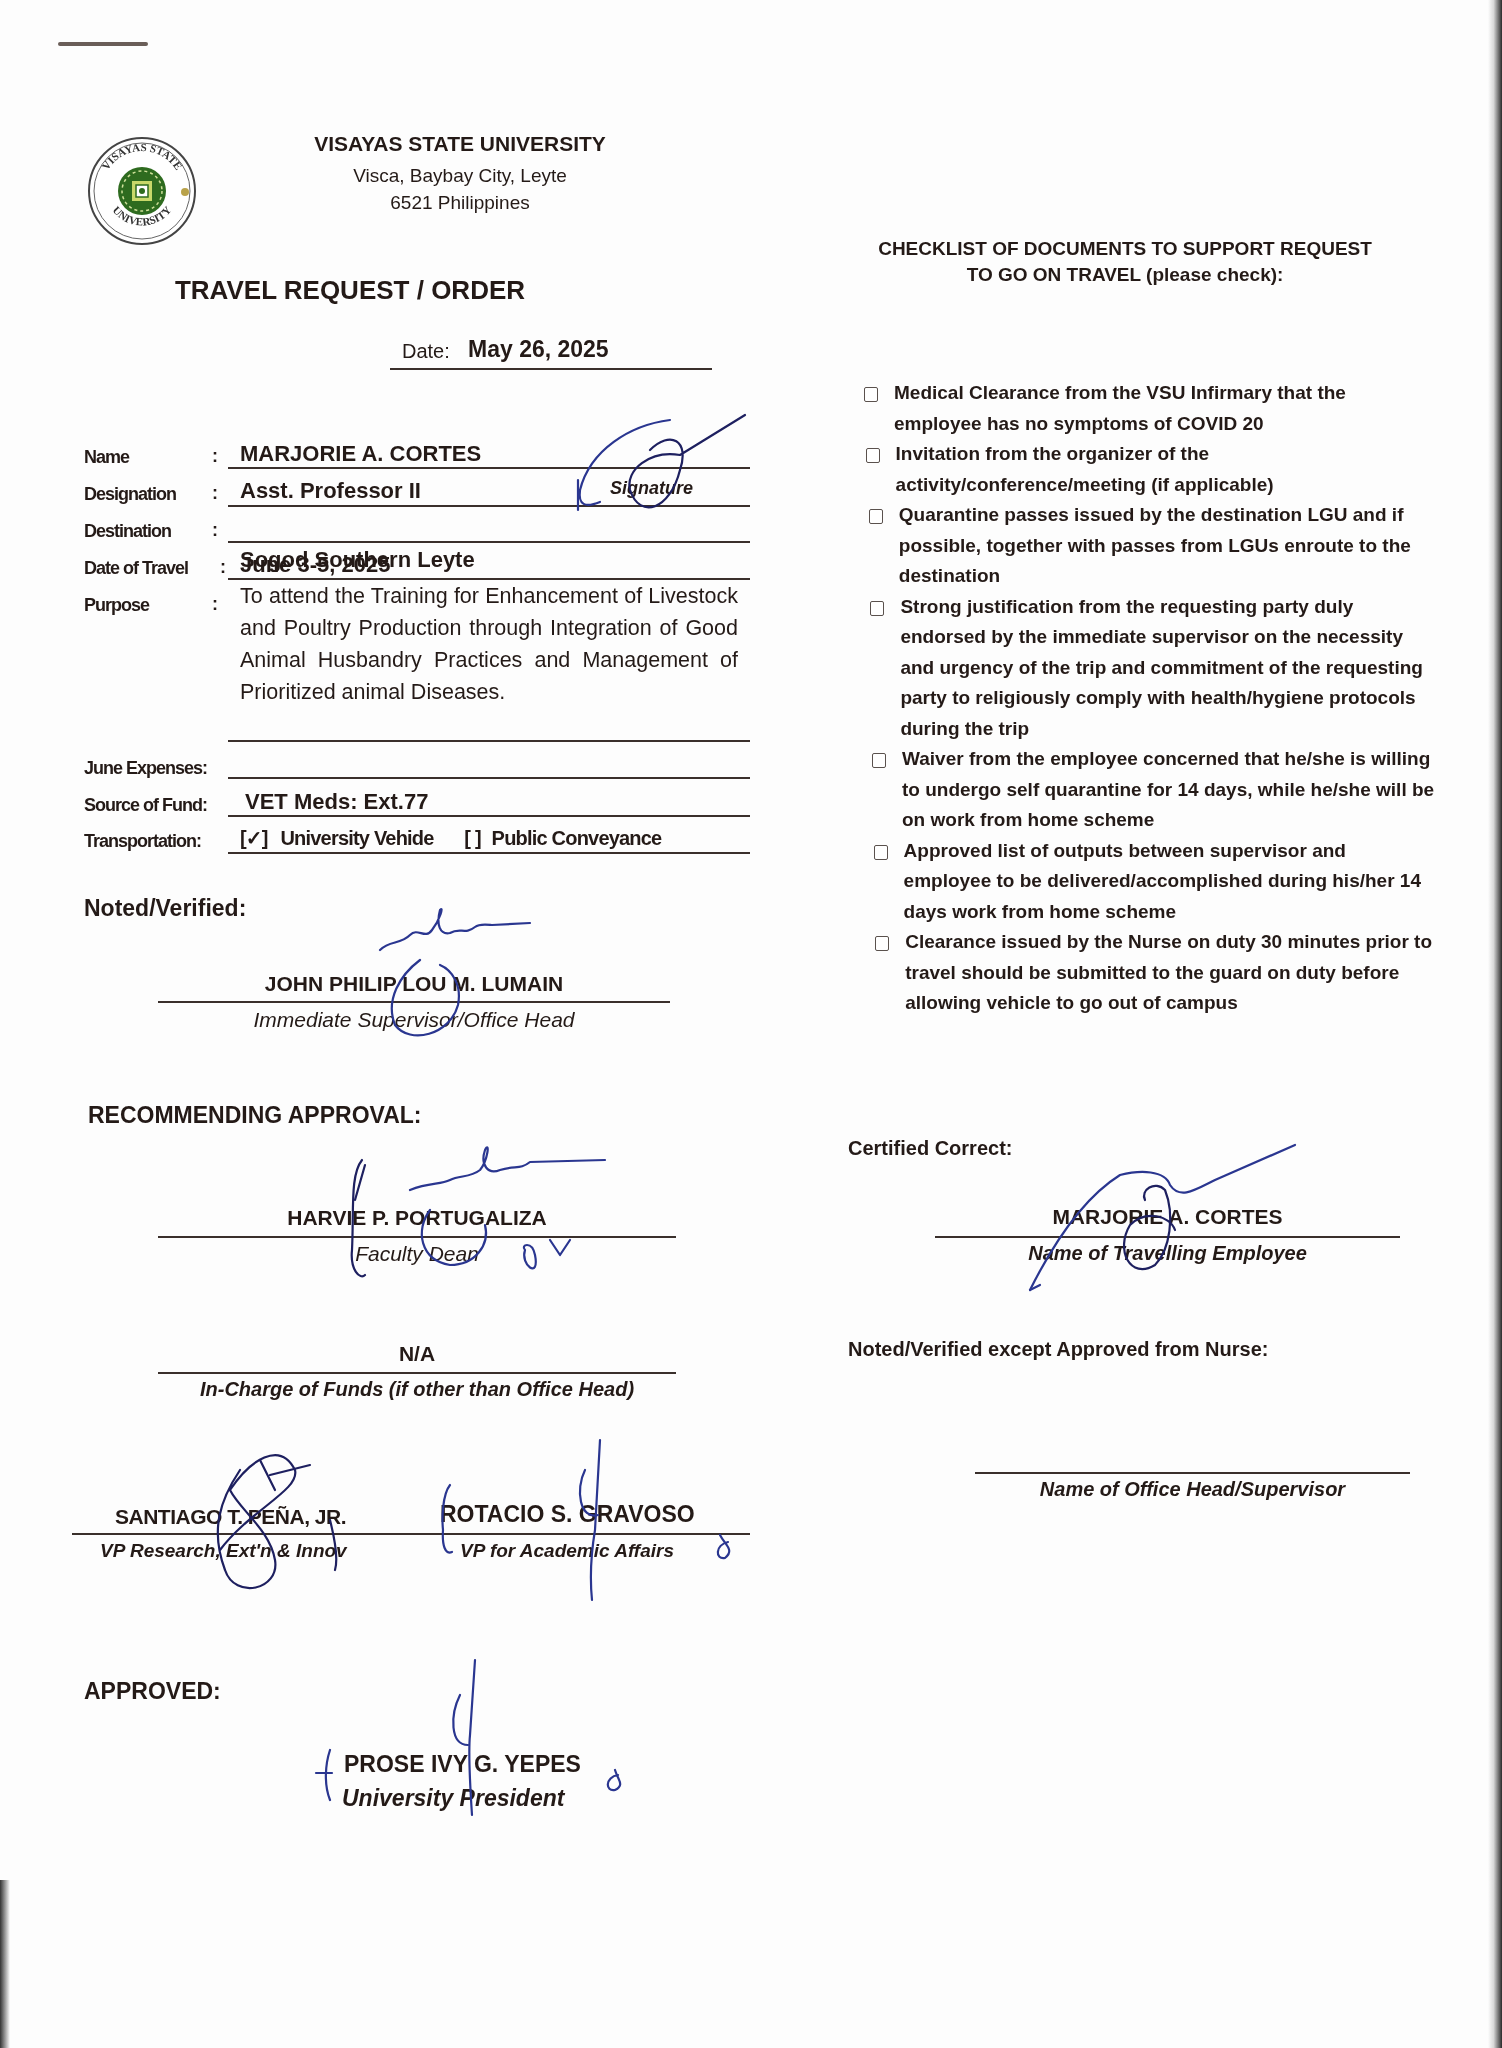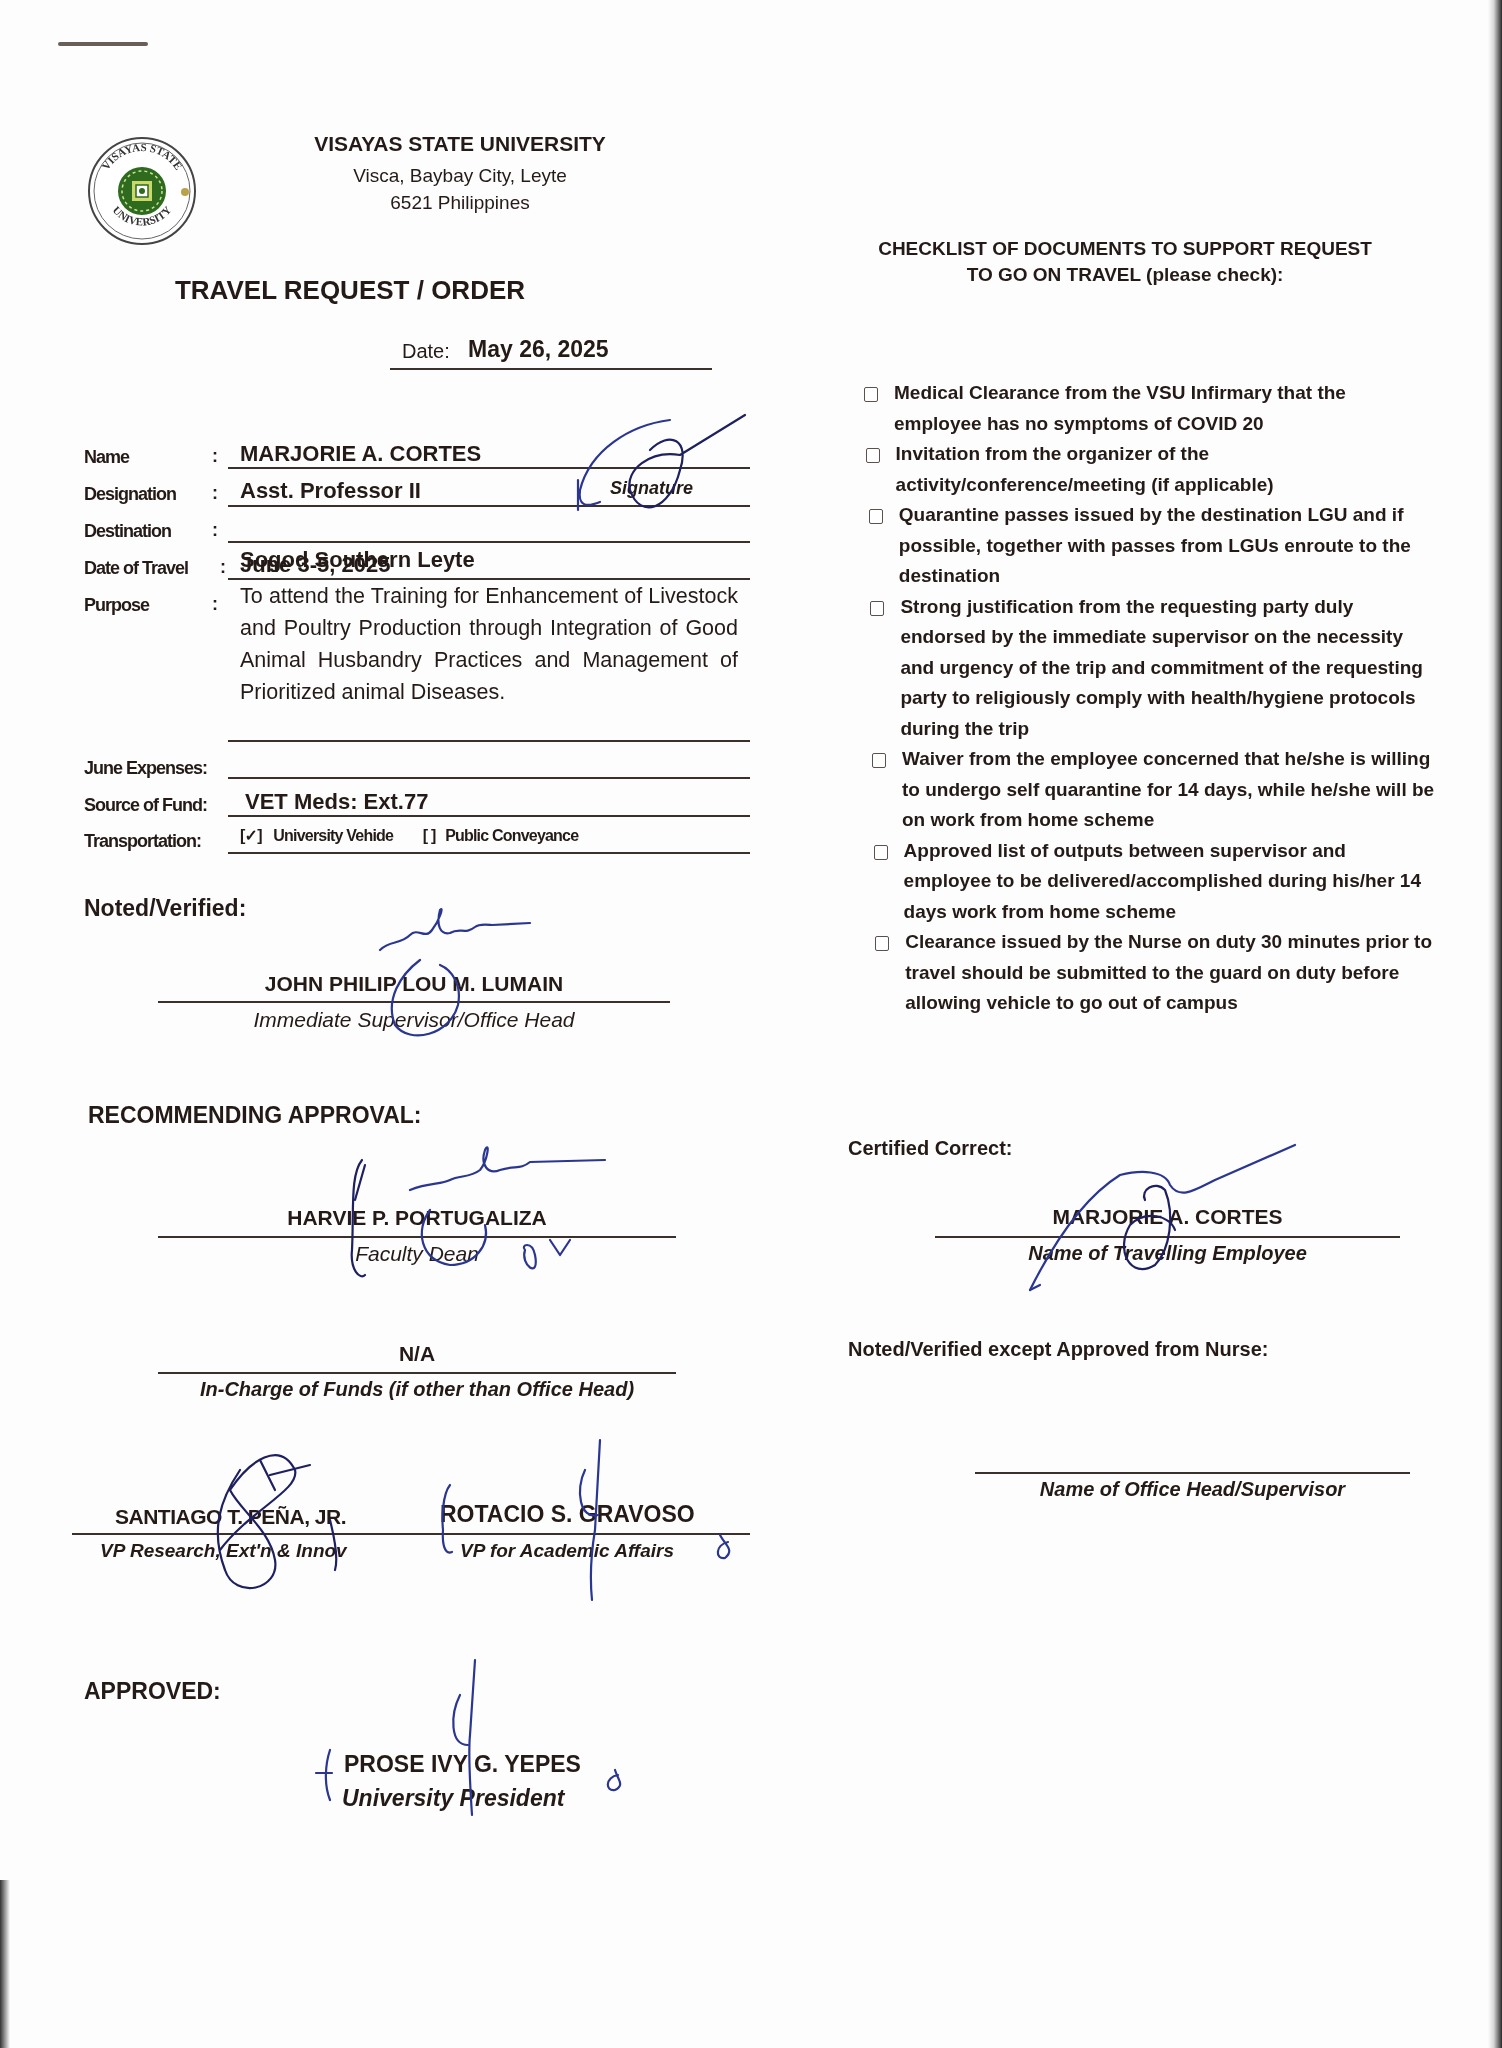--- a/index.html
+++ b/index.html
@@ -13,21 +13,21 @@
   .logo{left:86px;top:135px;width:112px;height:112px;}
   .uni-name{left:300px;top:132px;width:320px;font-size:21px;font-weight:bold;text-align:center;}
   .uni-addr{left:300px;top:162px;width:320px;font-size:19px;text-align:center;line-height:27px;}
   .form-title{left:150px;top:275px;width:400px;font-size:26px;font-weight:bold;text-align:center;}
   .date-label{left:402px;top:340px;font-size:20px;}
   .date-val{left:468px;top:336px;font-size:23px;font-weight:bold;}
   .flabel{position:absolute;left:84px;font-size:18px;font-weight:bold;letter-spacing:-1px;}
   .fcolon{position:absolute;font-size:18px;font-weight:bold;}
   .fval{position:absolute;left:240px;font-size:22px;font-weight:bold;}
   .purpose{left:240px;top:580px;width:498px;font-size:21.5px;line-height:32px;text-align:justify;text-align-last:left;}
-  .transport{left:240px;top:826px;font-size:16px;font-weight:bold;letter-spacing:-0.8px;}
+  .transport{left:240px;top:826px;font-size:20px;font-weight:bold;letter-spacing:-0.8px;}
   .sig-label{left:610px;top:478px;font-size:18px;font-weight:bold;font-style:italic;}
   .section{font-size:23px;font-weight:bold;}
   .person{font-size:21px;font-weight:bold;}
   .role{font-size:21px;font-style:italic;}
   .role-b{font-size:20px;font-style:italic;font-weight:bold;}
   .cl-title{left:860px;top:236px;width:530px;font-size:19px;font-weight:bold;text-align:center;line-height:26px;}
   .cl-list{left:858px;top:378px;width:600px;}
   .cl-item{display:flex;align-items:flex-start;font-size:19px;font-weight:bold;line-height:30.5px;}
   .cl-box{flex:0 0 auto;width:12px;height:13px;border:1.5px solid #5a514d;margin:9px 16px 0 6px;border-radius:2px;background:#fff;}
   .cl-text{flex:1;}

